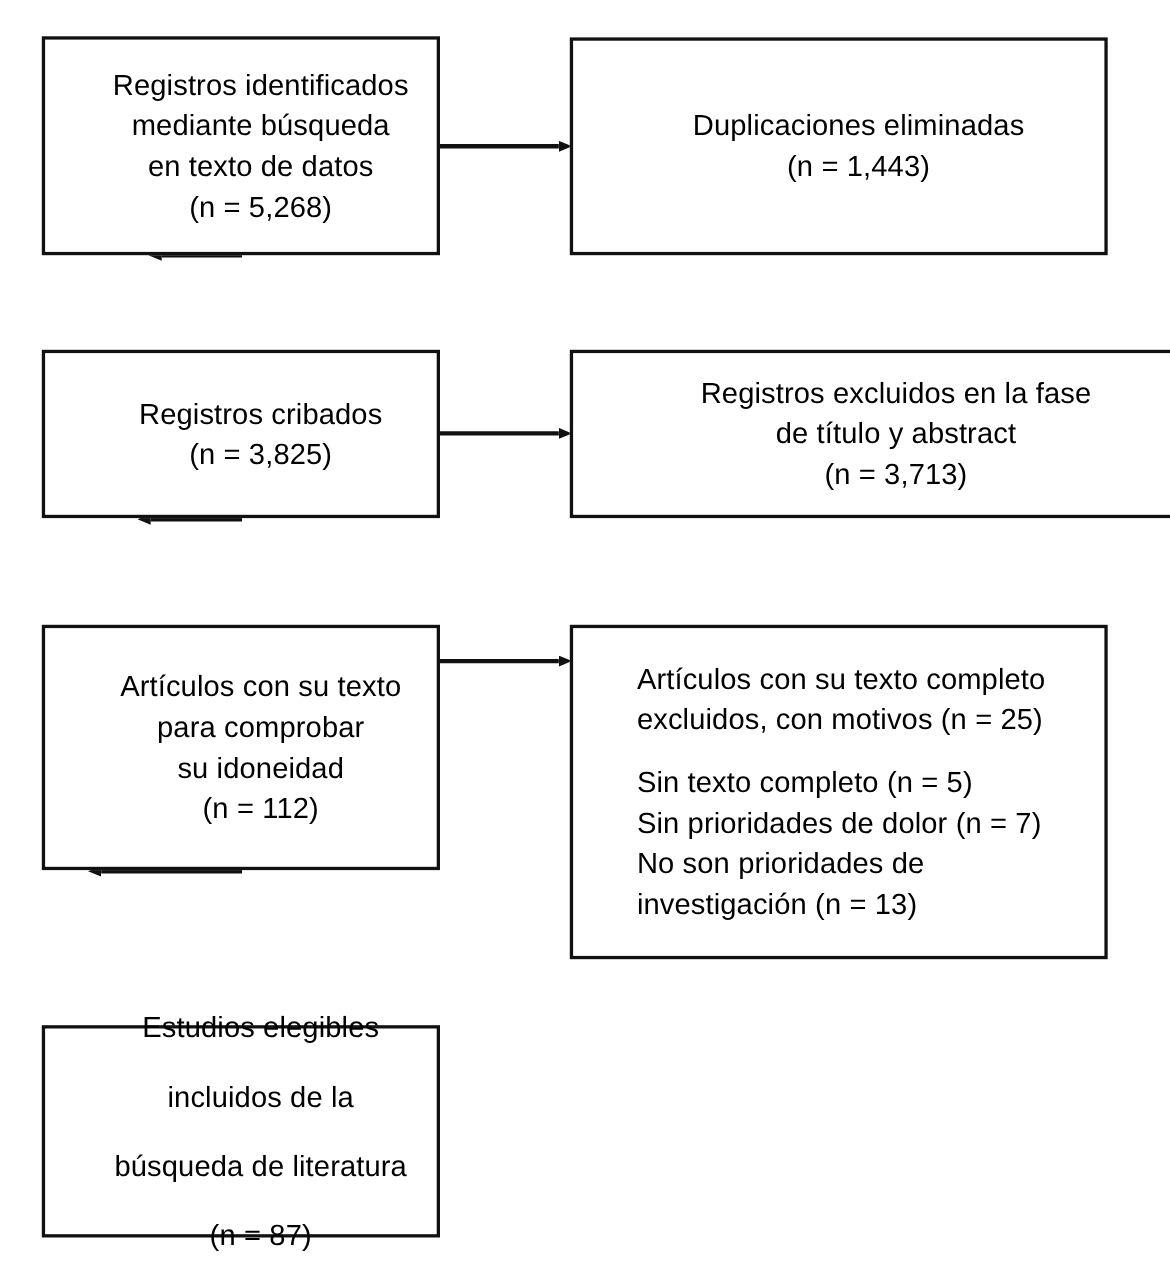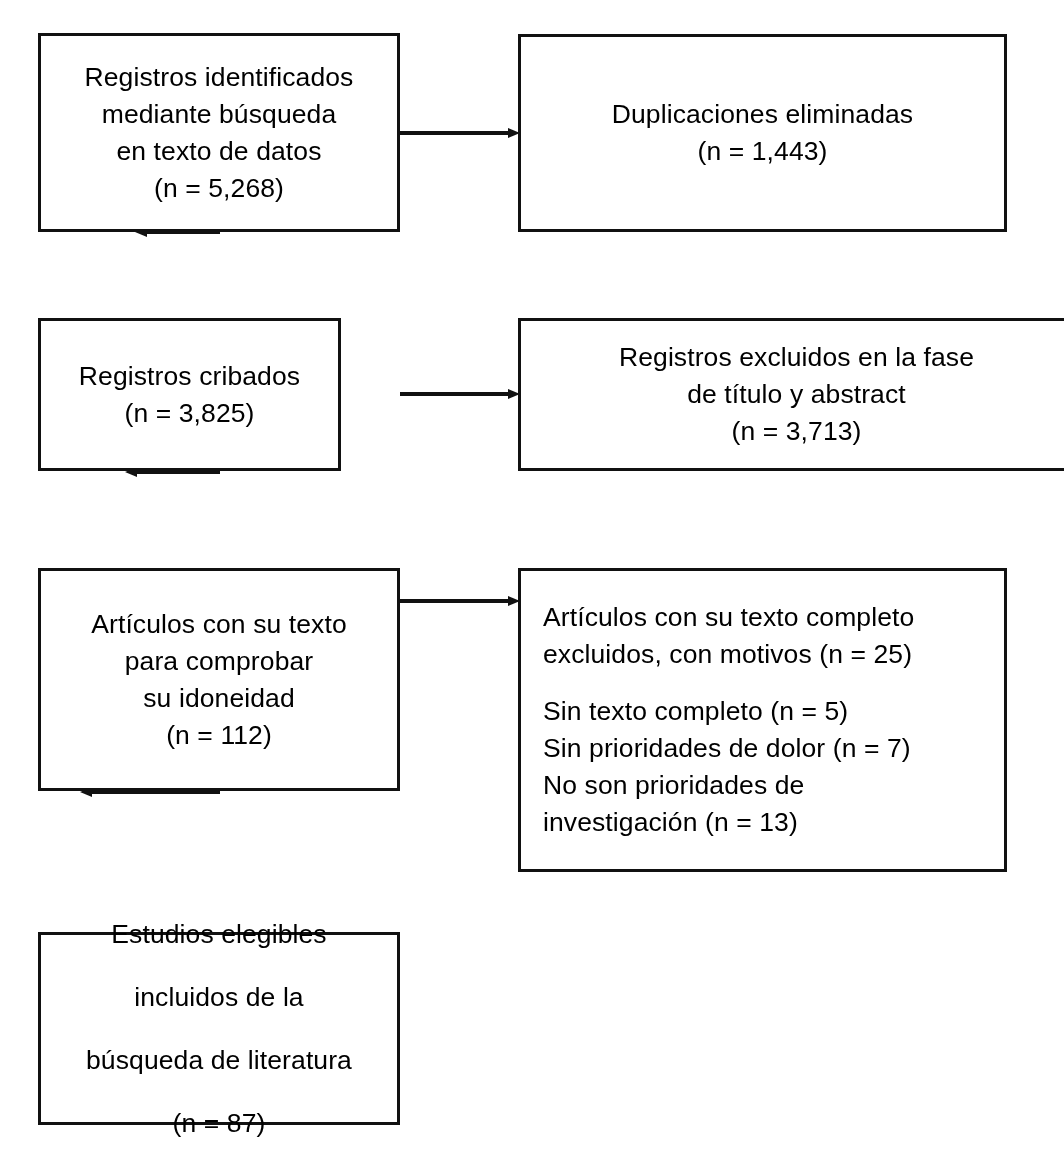--- a/index.html
+++ b/index.html
@@ -35,20 +35,21 @@
   .flow-box.align-left {
     align-items: flex-start;
     text-align: left;
     padding-left: 22px;
   }
   .box-line {
     font-size: 26.5px;
     line-height: 37px;
     letter-spacing: 0.1px;
     white-space: pre;
+    margin-left: 36px;
   }
   .box-line.spacer-line {
     height: 20px;
     line-height: 20px;
   }
   .connector-layer {
     position: absolute;
     left: 0;
     top: 0;
     width: 1064px;
@@ -101,21 +102,21 @@
     <div class="box-line">mediante búsqueda</div>
     <div class="box-line">en texto de datos</div>
     <div class="box-line">(n = 5,268)</div>
   </div>
 
   <div class="flow-box align-center" style="left:518px; top:34px; width:489px; height:198px;">
     <div class="box-line">Duplicaciones eliminadas</div>
     <div class="box-line">(n = 1,443)</div>
   </div>
 
-  <div class="flow-box align-center" style="left:38px; top:318px; width:303px; height:153px;">
+  <div class="flow-box align-center" style="left:38px; top:318px; width:362px; height:153px;">
     <div class="box-line">Registros cribados</div>
     <div class="box-line">(n = 3,825)</div>
   </div>
 
   <div class="flow-box align-center" style="left:518px; top:318px; width:557px; height:153px;">
     <div class="box-line">Registros excluidos en la fase</div>
     <div class="box-line">de título y abstract</div>
     <div class="box-line">(n = 3,713)</div>
   </div>
 

